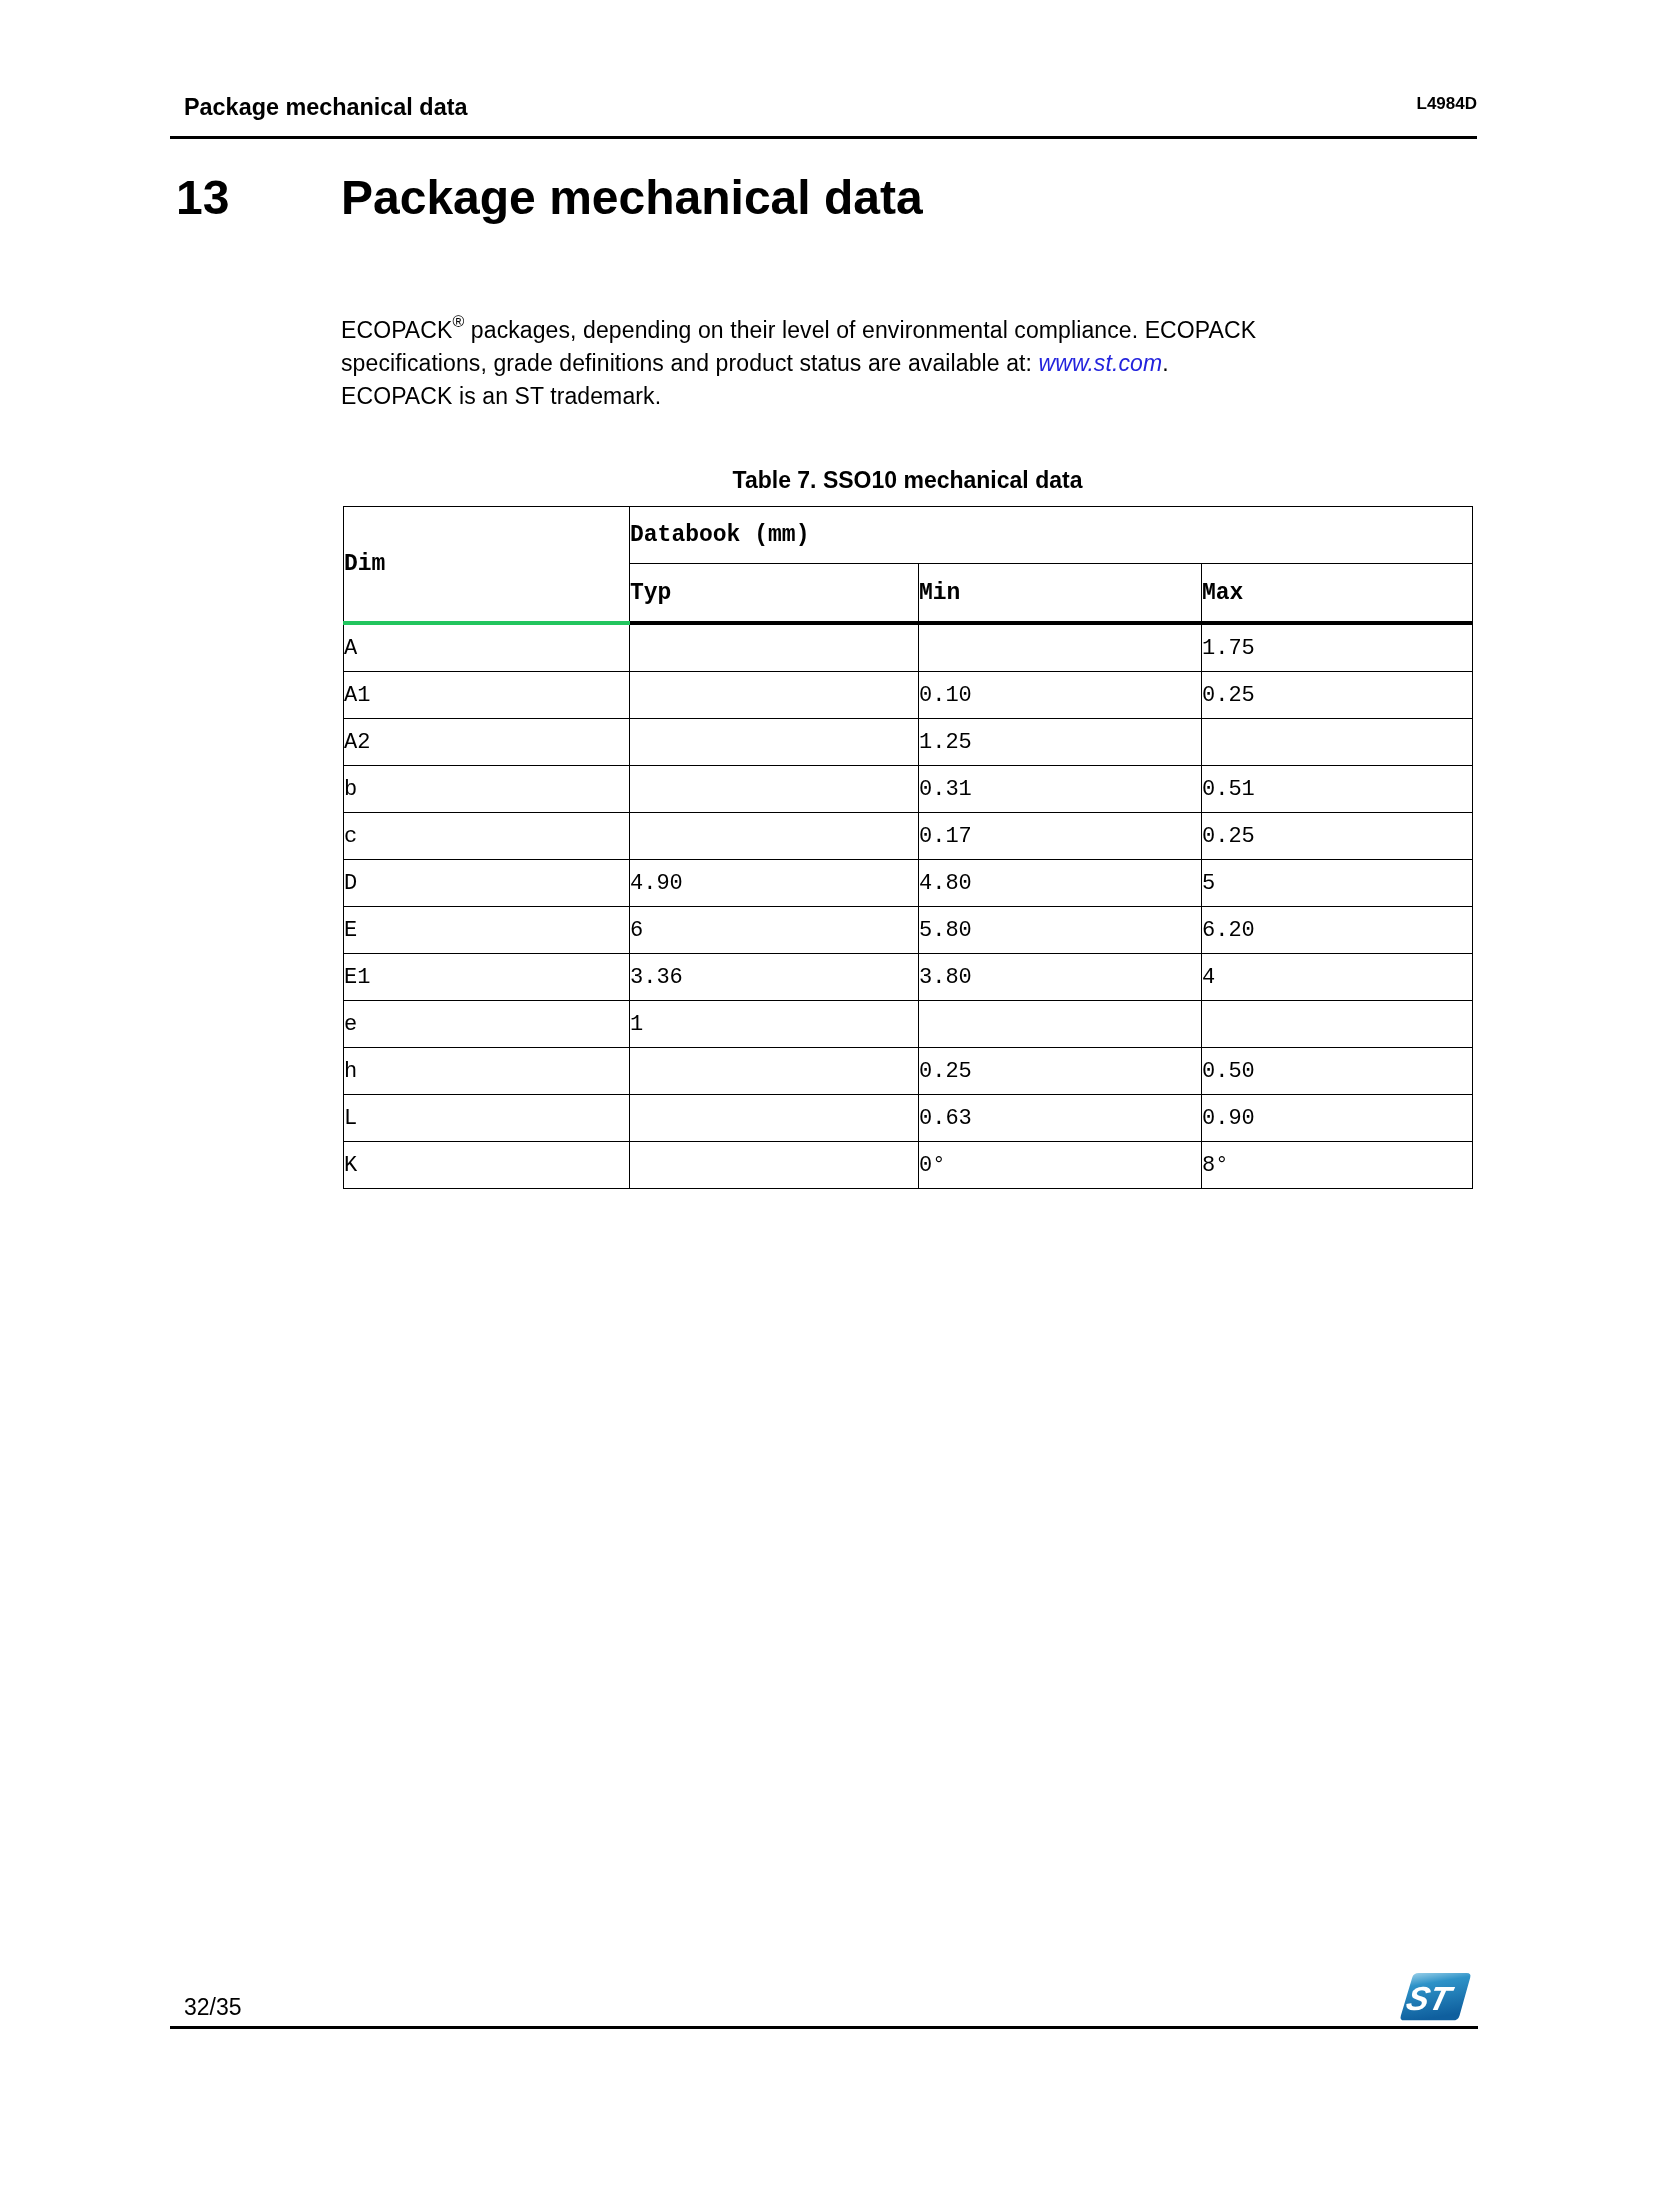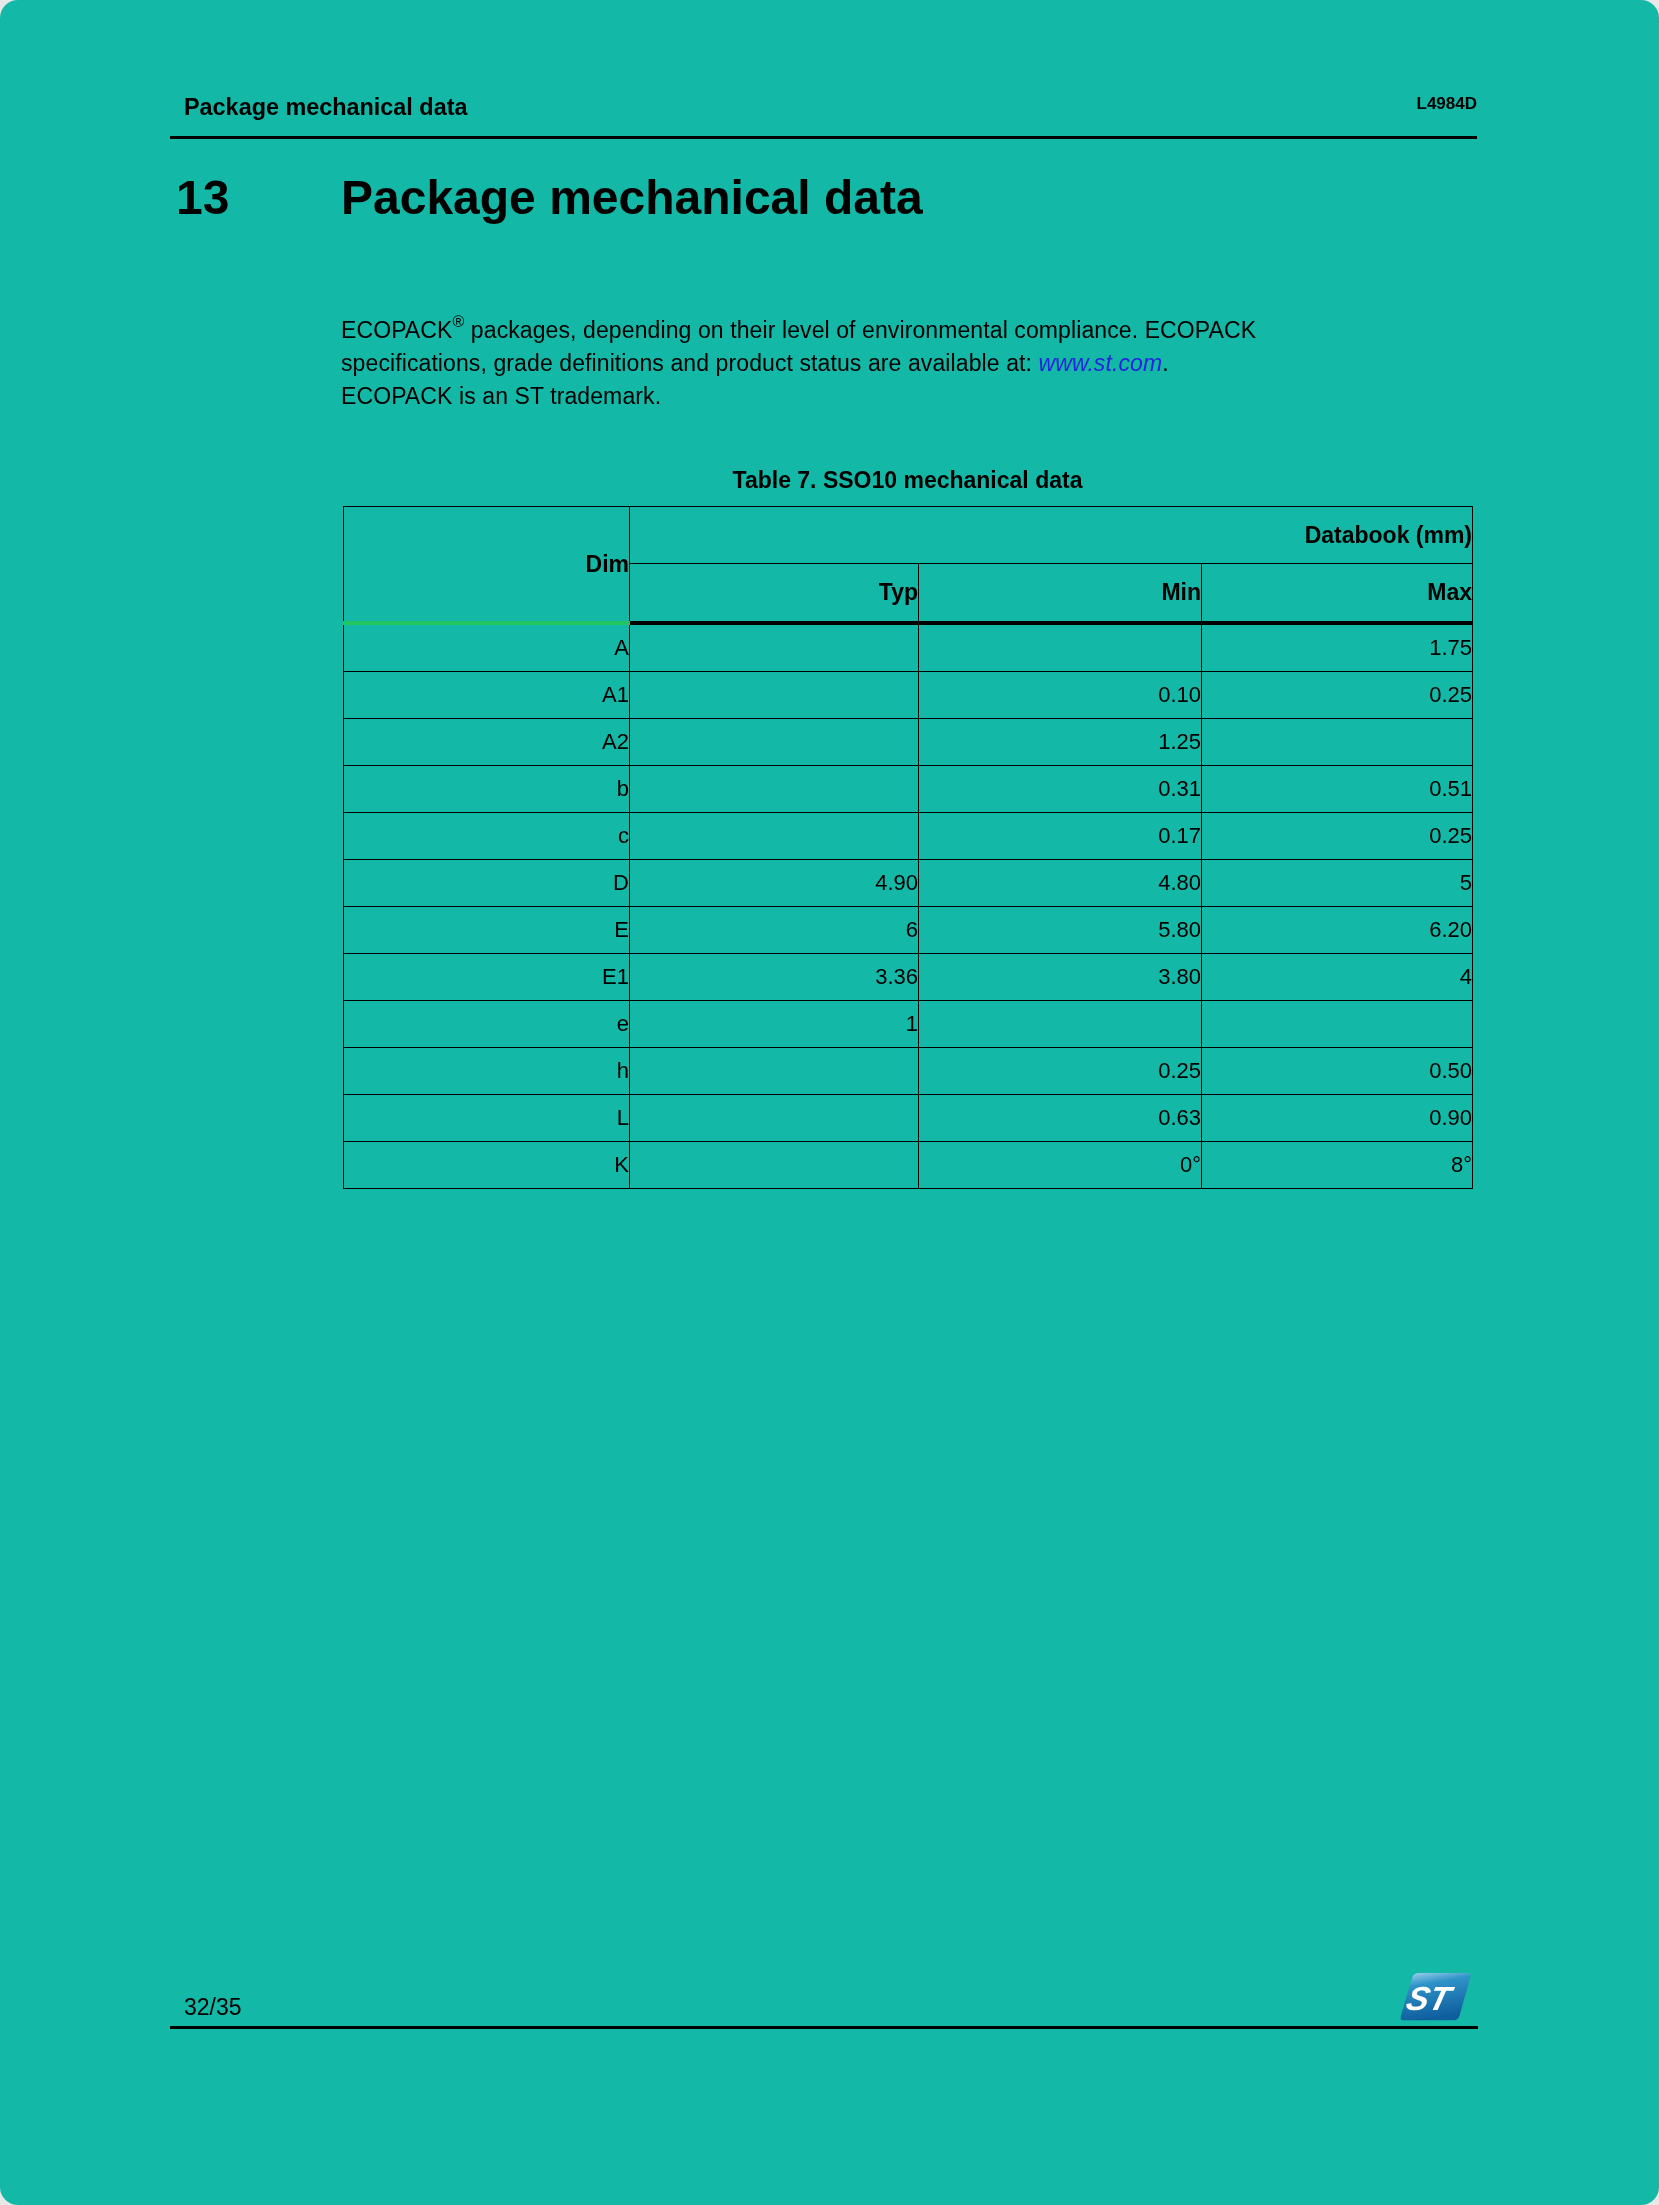--- a/index.html
+++ b/index.html
@@ -1,24 +1,23 @@
 <!DOCTYPE html>
 <html style="font-size:10.7px"><head>
 <meta charset="utf-8">
 <style>
   html,body{margin:0;padding:0;background:#e8e8e8;}
   .page{
     position:relative;
     width:1659px;height:2205px;
-    background:#14b8a6;
+    background:#ffffff;
     font-family:"Liberation Sans", sans-serif;
     color:#000;
     overflow:hidden;
     margin:0 auto;
-    border-radius:18px;
   }
   
   .run-head-left{position:absolute;left:184px;top:94px;font-size:23.4px;font-weight:bold;}
   .run-head-right{position:absolute;right:182px;top:94px;font-size:17px;font-weight:bold;}
   .head-rule{position:absolute;left:170px;top:136px;width:1307px;height:2.7px;background:#000;}
 
   
   .section-heading{position:absolute;left:176px;top:172px;width:1302px;font-size:48px;font-weight:bold;line-height:52px;}
   .section-num{position:absolute;left:0;top:0;}
   .section-title{position:absolute;left:165px;top:0;}
@@ -33,22 +32,22 @@
 
   
   .tbl-title{position:absolute;left:343px;top:467px;width:1129px;text-align:center;font-size:23px;font-weight:bold;}
   table.mech{
     position:absolute;left:343px;top:506px;width:1129px;
     border-collapse:collapse;table-layout:fixed;
     font-size:22px;
   }
   table.mech th, table.mech td{
     border:1.3px solid #000;
-    text-align:right;vertical-align:middle;
-    padding:0;overflow:hidden;
+    text-align:left;vertical-align:middle;
+    padding:0;overflow:hidden;font-family:Liberation Mono, monospace;
   }
   table.mech thead th{font-weight:bold;font-size:23px;}
   table.mech thead tr.group-row th{height:56px;}
   table.mech thead tr.cols-row th{height:57px;}
   table.mech thead tr.cols-row th{border-bottom:4px solid #000;}
   table.mech th.dim-head{border-bottom:4px solid #22c55e;margin-top:44px;}
   table.mech tbody td{height:46px;font-weight:normal;}
 
   
   .foot-page{position:absolute;left:184px;top:1994px;font-size:23px;}

